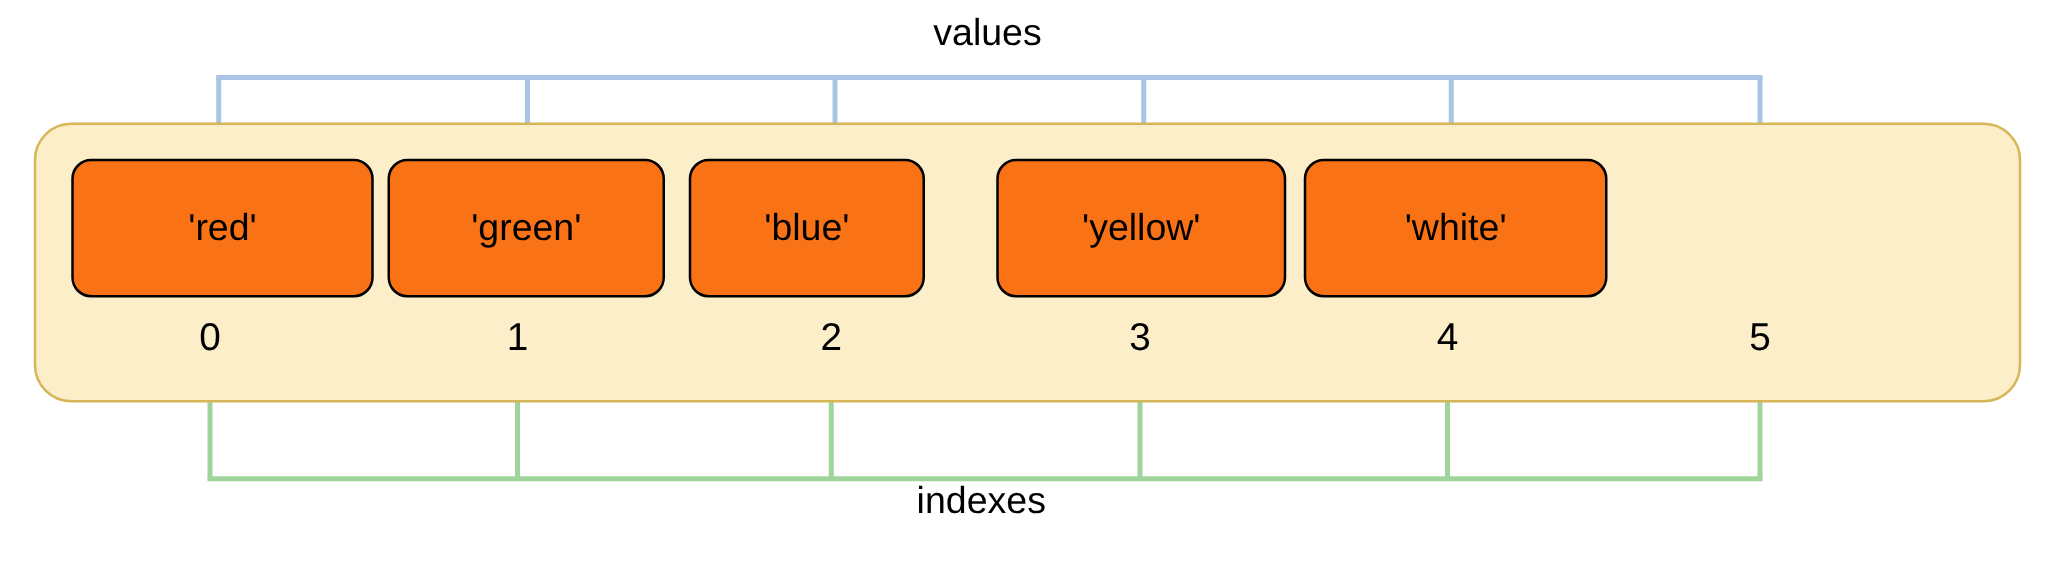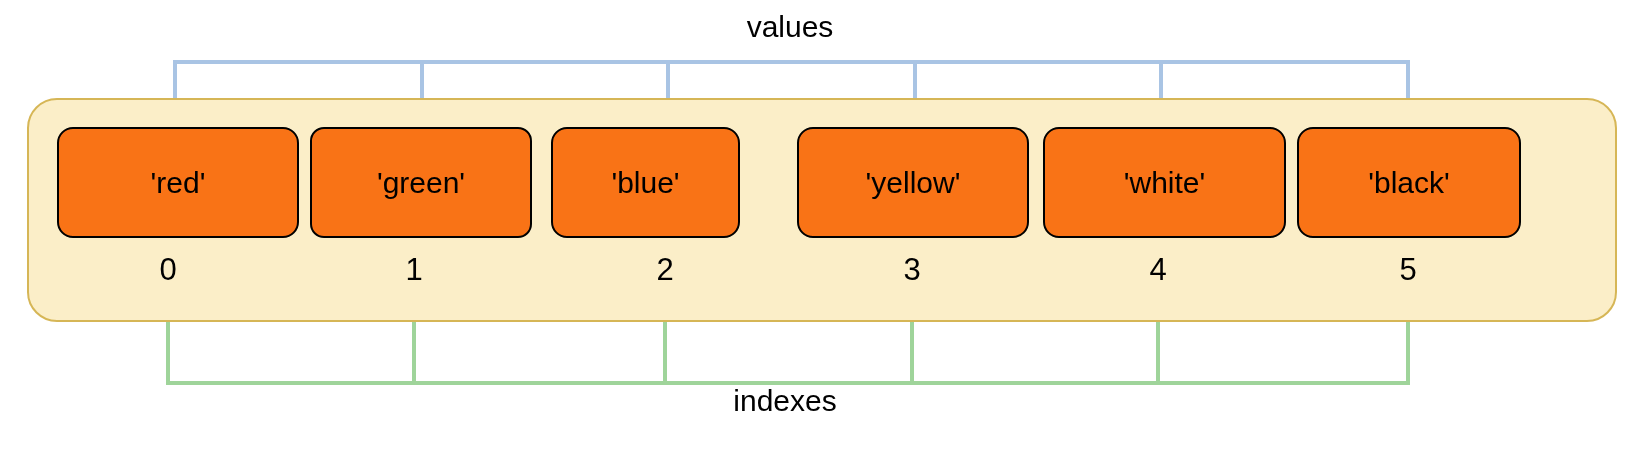--- a/index.html
+++ b/index.html
@@ -142,34 +142,31 @@
     </g>
   </svg>
 
   <div id="values-caption" class="caption">values</div>
 
   <div class="array-container"></div>
 
   <div class="cell" style="left:57px; width:242px;">
     <span class="cell-label">'red'</span>
   </div>
-  <div class="cell" style="left:310px; width:222px;border-radius:14px;">
+  <div class="cell" style="left:310px; width:222px;">
     <span class="cell-label">'green'</span>
   </div>
   <div class="cell" style="left:551px; width:189px;">
     <span class="cell-label">'blue'</span>
   </div>
   <div class="cell" style="left:797px; width:232px;">
     <span class="cell-label">'yellow'</span>
   </div>
   <div class="cell" style="left:1043px; width:243px;">
     <span class="cell-label">'white'</span>
-  </div>
-  <div class="cell" style="left:1297px; width:224px;">
-    <span class="cell-label">'black'</span>
   </div>
 
   <div class="index-label" style="left:138px;">0</div>
   <div class="index-label" style="left:384px;">1</div>
   <div class="index-label" style="left:635px;">2</div>
   <div class="index-label" style="left:882px;">3</div>
   <div class="index-label" style="left:1128px;">4</div>
   <div class="index-label" style="left:1378px;">5</div>
 
   <div id="indexes-caption" class="caption">indexes</div>

